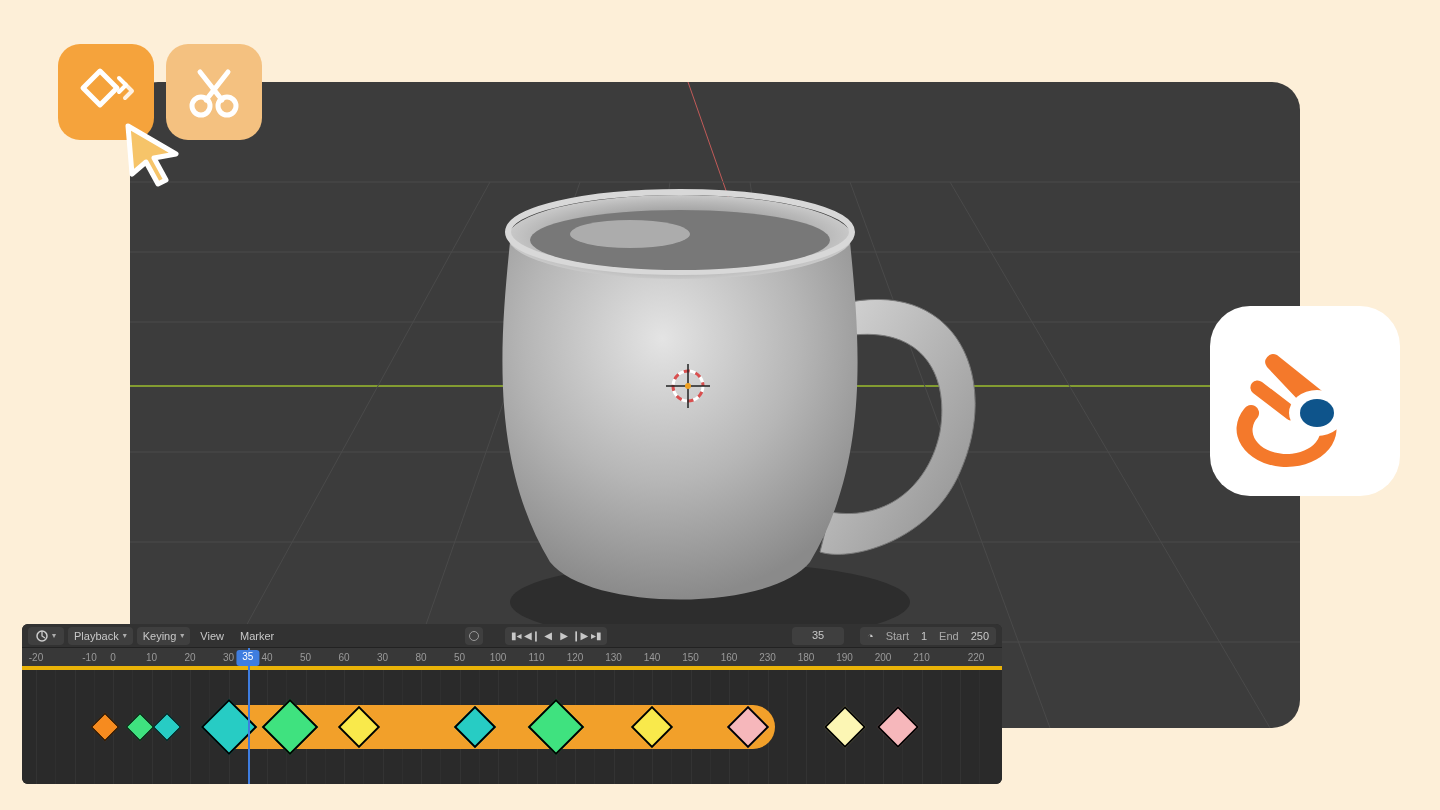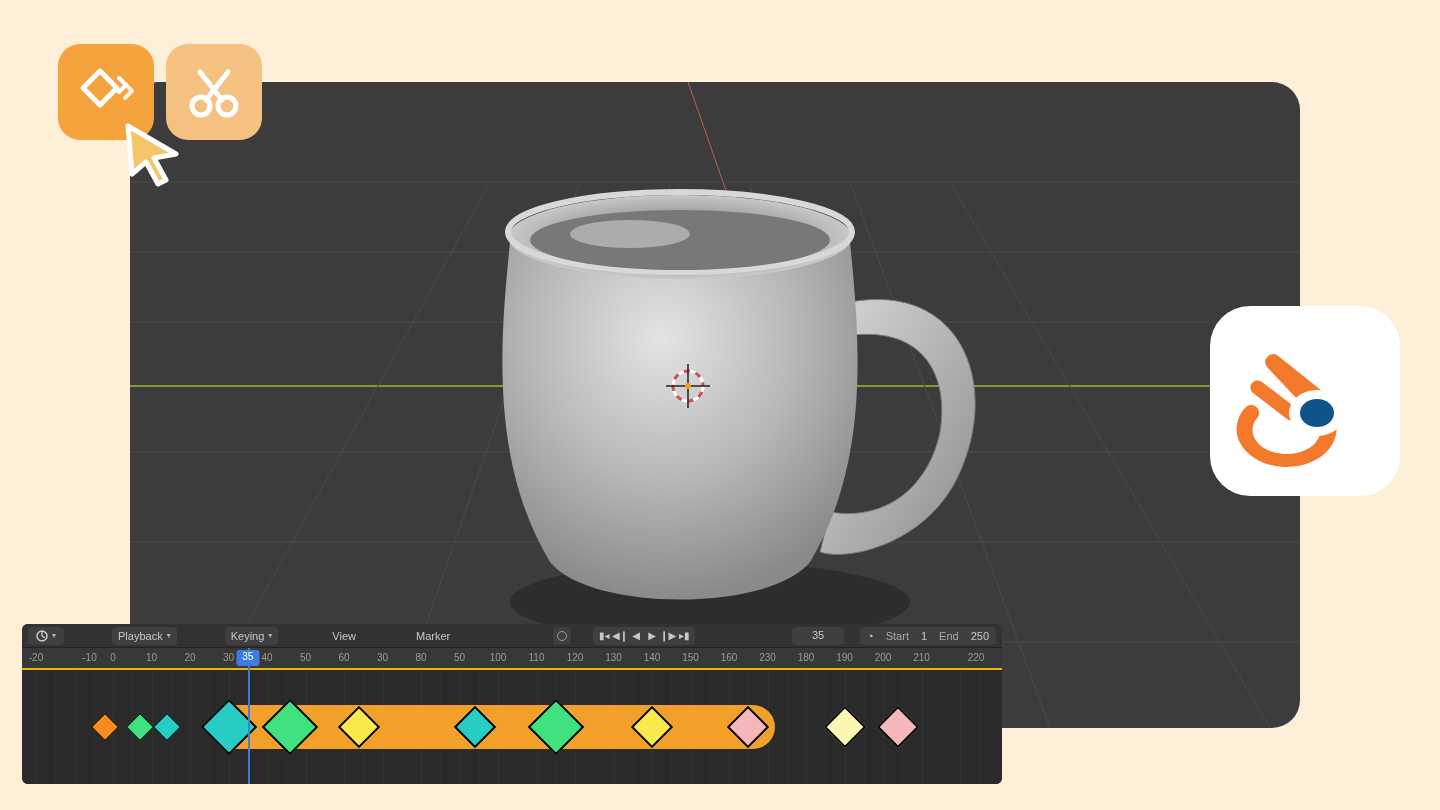--- a/index.html
+++ b/index.html
@@ -91,21 +91,21 @@
   .tl-pill {
     background: #3f3f3f;
     border-radius: 4px;
     padding: 2px 8px;
     display: flex;
     align-items: center;
     gap: 4px;
     height: 18px;
   }
   .tl-pill .chev { font-size: 8px; opacity: .8; }
-  .tl-menu { padding: 2px 6px; margin-left: 44px; }
+  .tl-menu { padding: 2px 6px; }
   .tl-spacer { flex: 1; }
   .circle-btn {
     width: 18px; height: 18px; border-radius: 4px; background: #3f3f3f;
     display:flex;align-items:center;justify-content:center;
   }
   .circle-btn .dot { width:10px;height:10px;border:1px solid #999;border-radius:50%; }
 
   .play-cluster {
     display: flex; align-items: center; gap: 2px;
     background: #3f3f3f; border-radius: 4px; padding: 2px 4px; height: 18px;
@@ -123,21 +123,21 @@
     display:flex; gap: 0; background:#3f3f3f; border-radius:4px; height:18px; align-items:center;
   }
   .range-box span { padding: 0 7px; }
   .range-box .lbl { color:#aaa; padding: 0 5px; }
 
   
   .tl-ruler {
     position: relative;
     height: 22px;
     background: #383838;
-    border-bottom: 2px solid #eab308;
+    border-bottom: 4px solid #eab308;
   }
   .ruler-tick {
     position: absolute;
     top: 0;
     font-size: 10px;
     color: #9a9a9a;
     transform: translateX(-50%);
     padding-top: 4px;
   }
   .playhead-flag {

